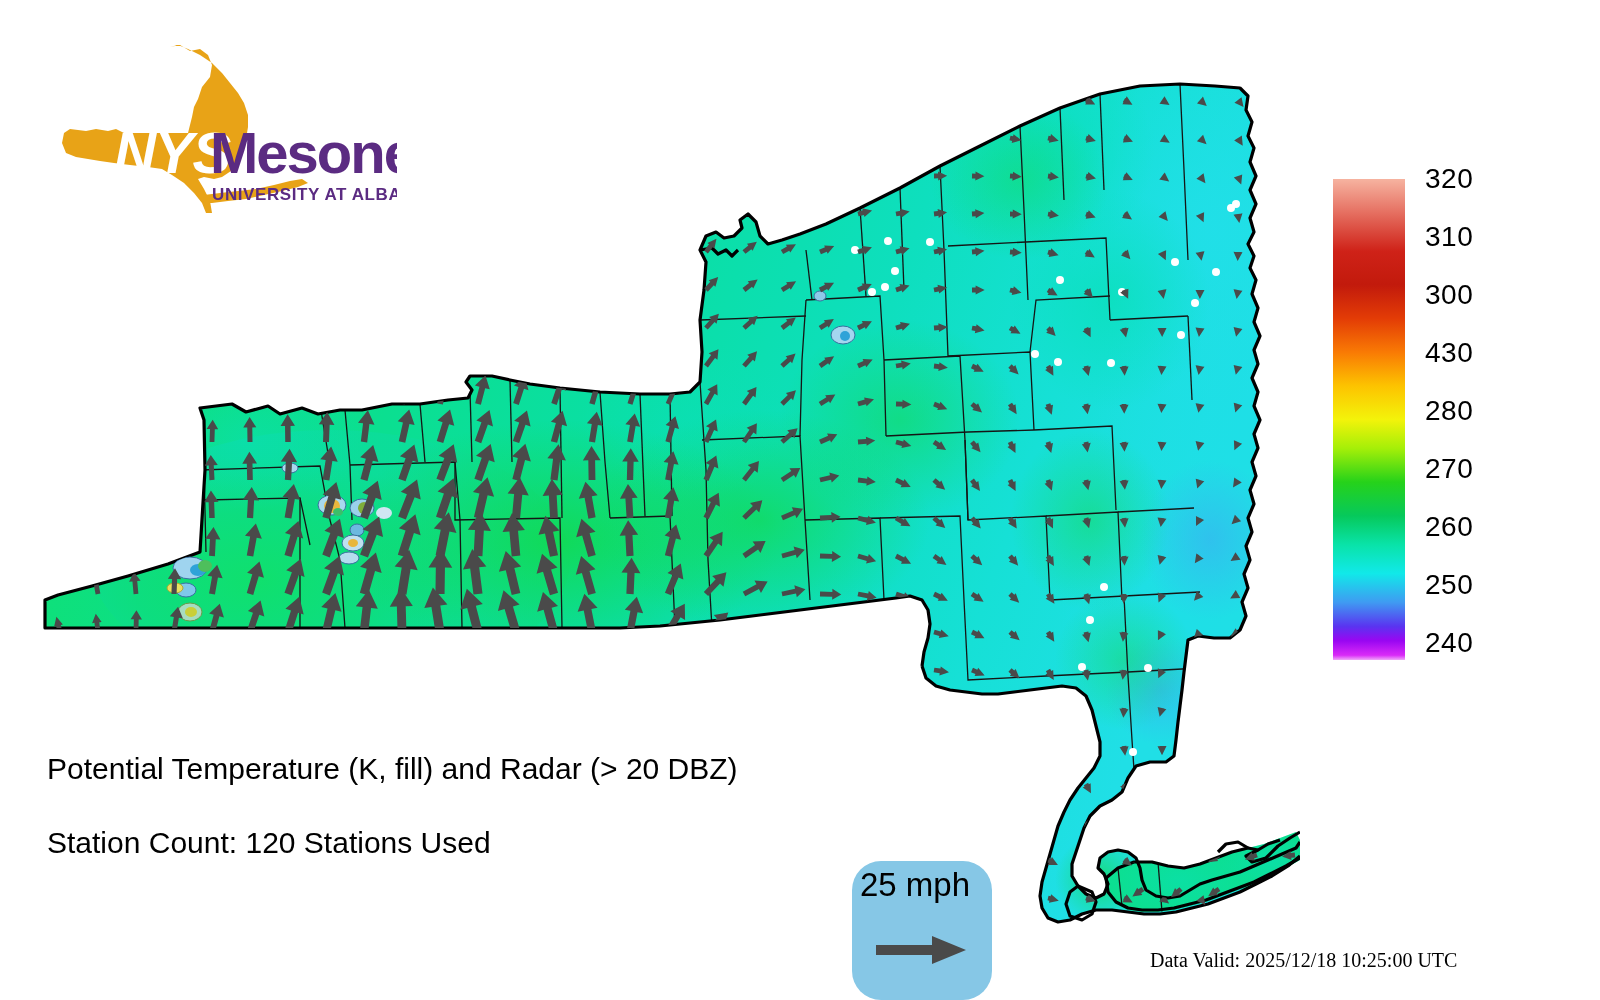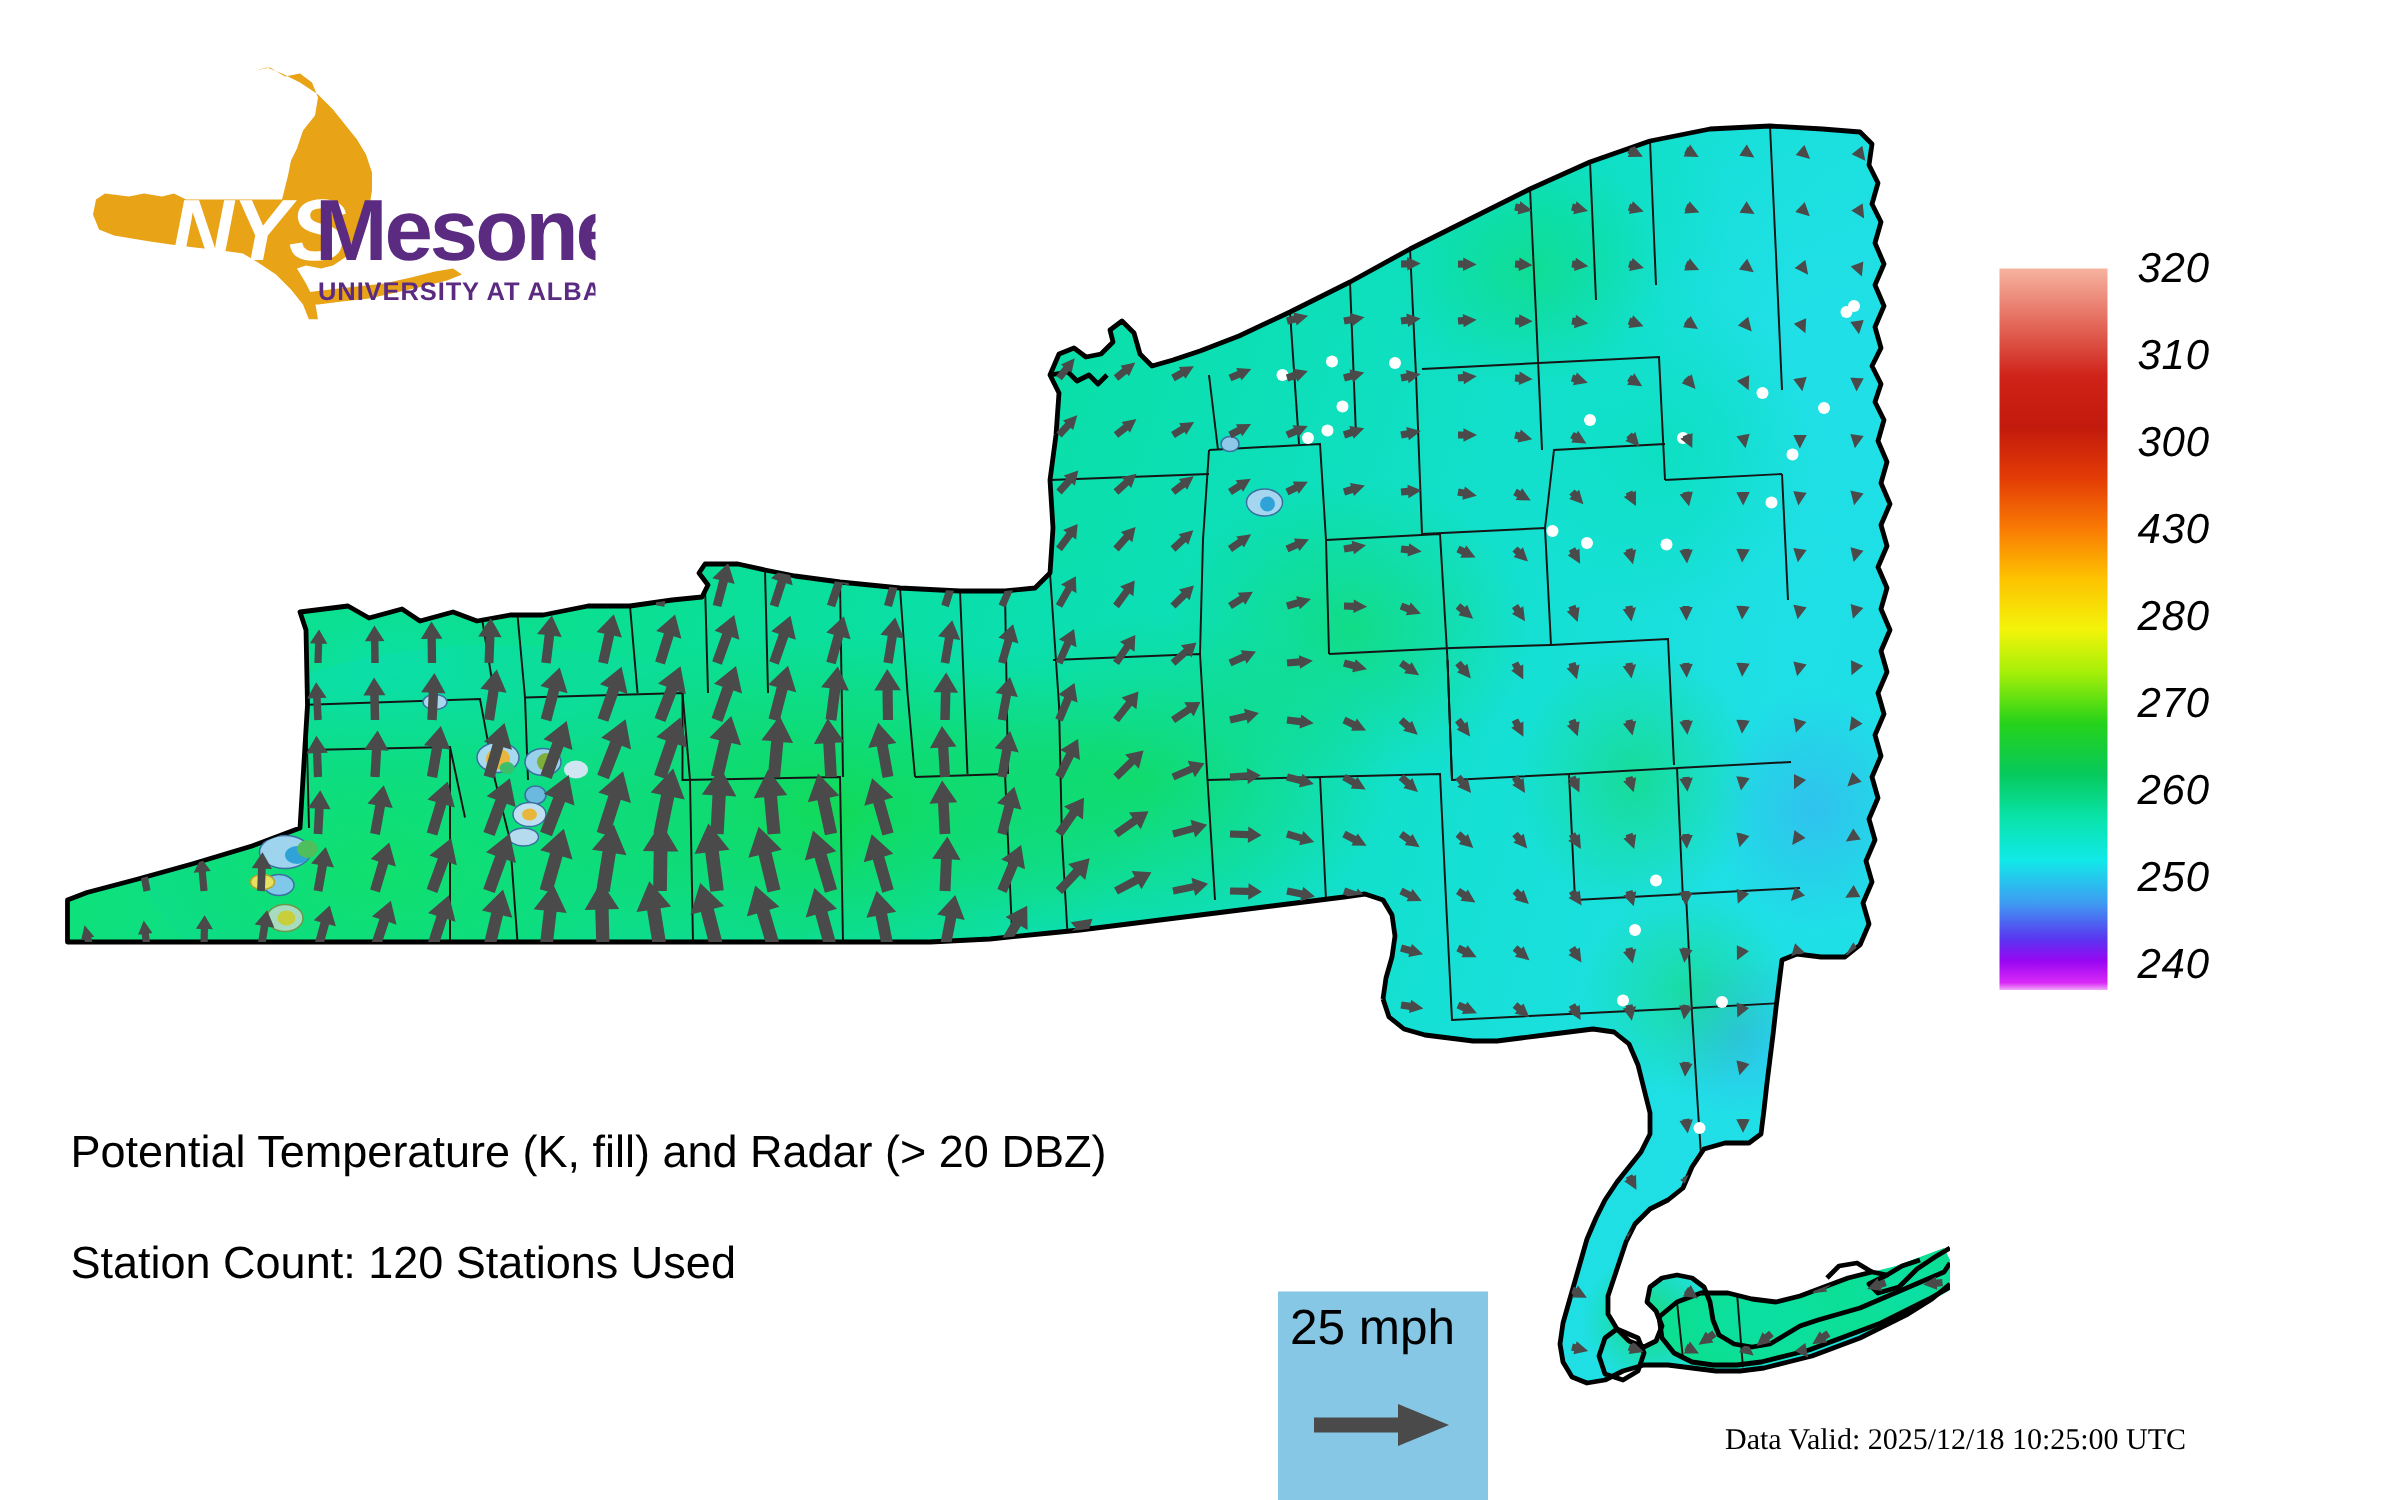--- a/index.html
+++ b/index.html
@@ -8,21 +8,21 @@
 
   
   #logo{position:absolute;left:52px;top:43px;width:345px;height:170px;}
   #logo svg{display:block;}
 
   
   #map-panel{position:absolute;left:0;top:0;width:1300px;height:960px;}
   #map-svg{display:block;}
 
   
-  #colorbar-group{position:absolute;left:1333px;top:179px;width:160px;height:485px;font-style:italic;}
+  #colorbar-group{position:absolute;left:1333px;top:179px;width:160px;height:485px;}
   #colorbar{position:absolute;left:0;top:0;width:72px;height:481px;
             background:linear-gradient(to bottom,
               #f6b3a0 0%,
               #e8796a 6%,
               #cf2218 15%,
               #c21a0c 22%,
               #e33c06 29%,
               #f97a04 36%,
               #fdc300 43%,
               #f3f30a 50%,
@@ -38,21 +38,21 @@
               #efa8f9 100%);}
   .cb-label{position:absolute;left:92px;font-size:28px;line-height:28px;
             letter-spacing:0.5px;white-space:nowrap;}
 
   
   #caption{position:absolute;left:47px;top:718px;width:820px;margin-top:36px;}
   .cap-line{font-size:30px;line-height:30px;margin-bottom:44px;white-space:nowrap;}
 
   
   #wind-legend{position:absolute;left:852px;top:861px;width:140px;height:139px;
-               background:#86c7e6;}
+               background:#86c7e6;border-radius:29px;}
   #wind-legend-label{position:absolute;left:8px;top:6px;font-size:33px;line-height:36px;
                      white-space:nowrap;}
   #wind-legend-arrow{position:absolute;left:24px;top:72px;}
 
   
   #data-valid{position:absolute;left:1150px;top:950px;font-size:20px;
               line-height:20px;white-space:nowrap;font-family:Liberation Serif, serif;}
 </style>
 </head>
 <body>

